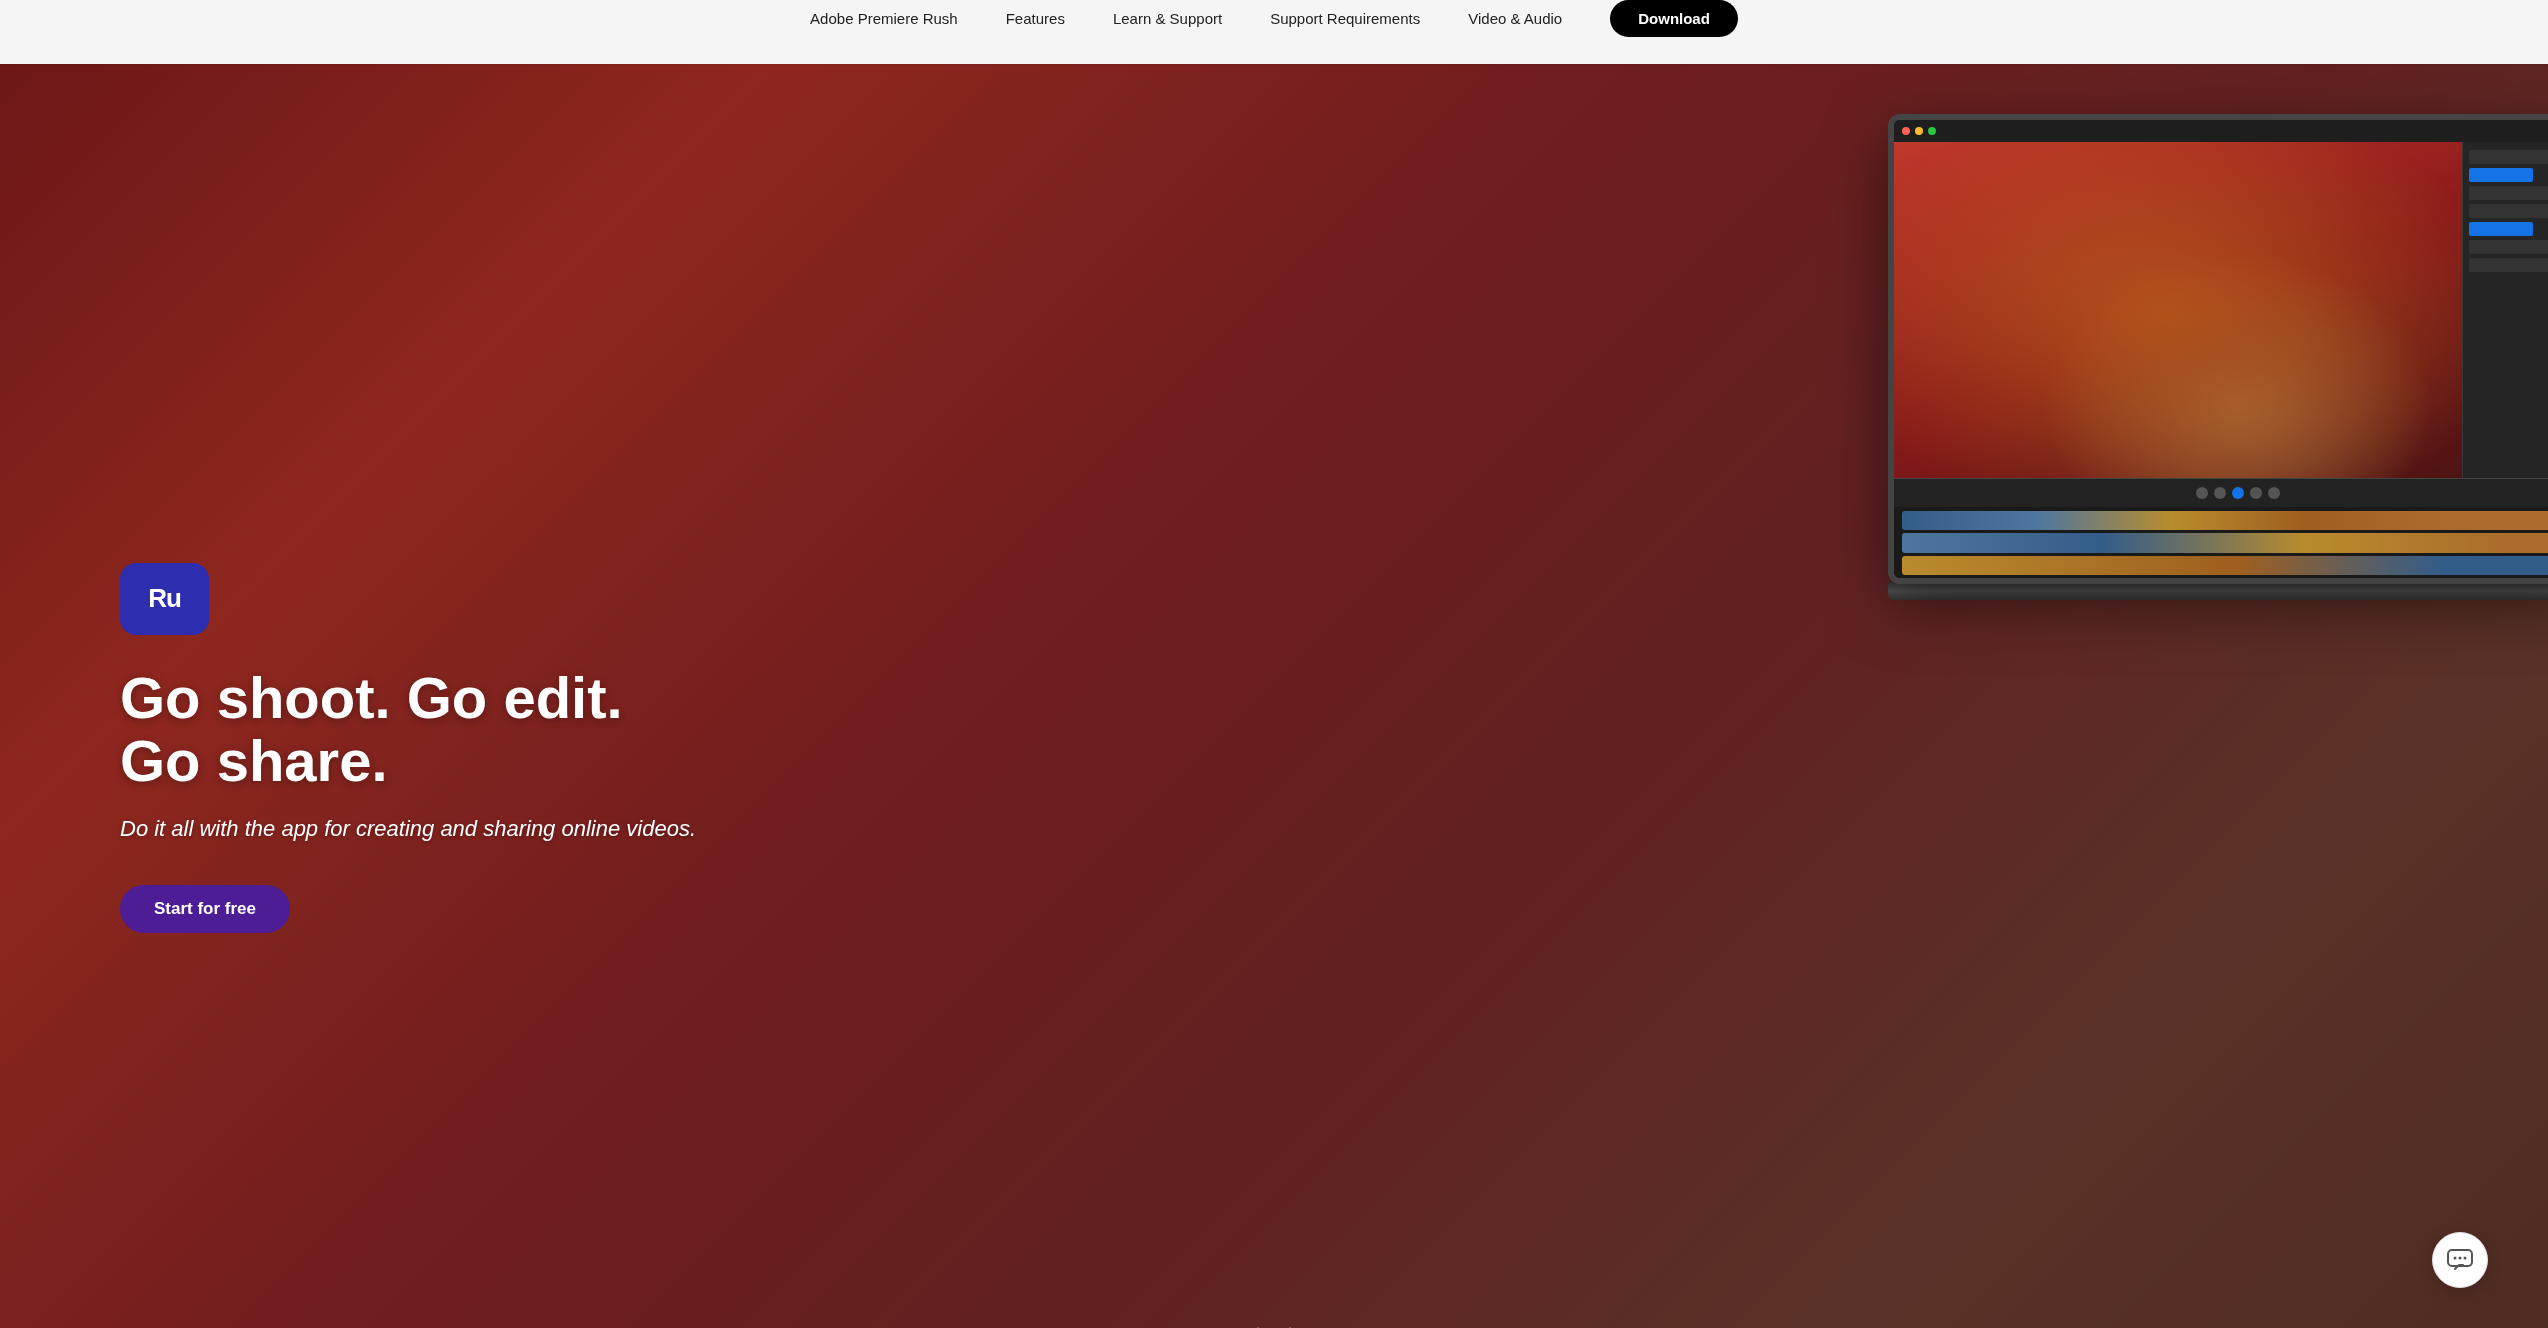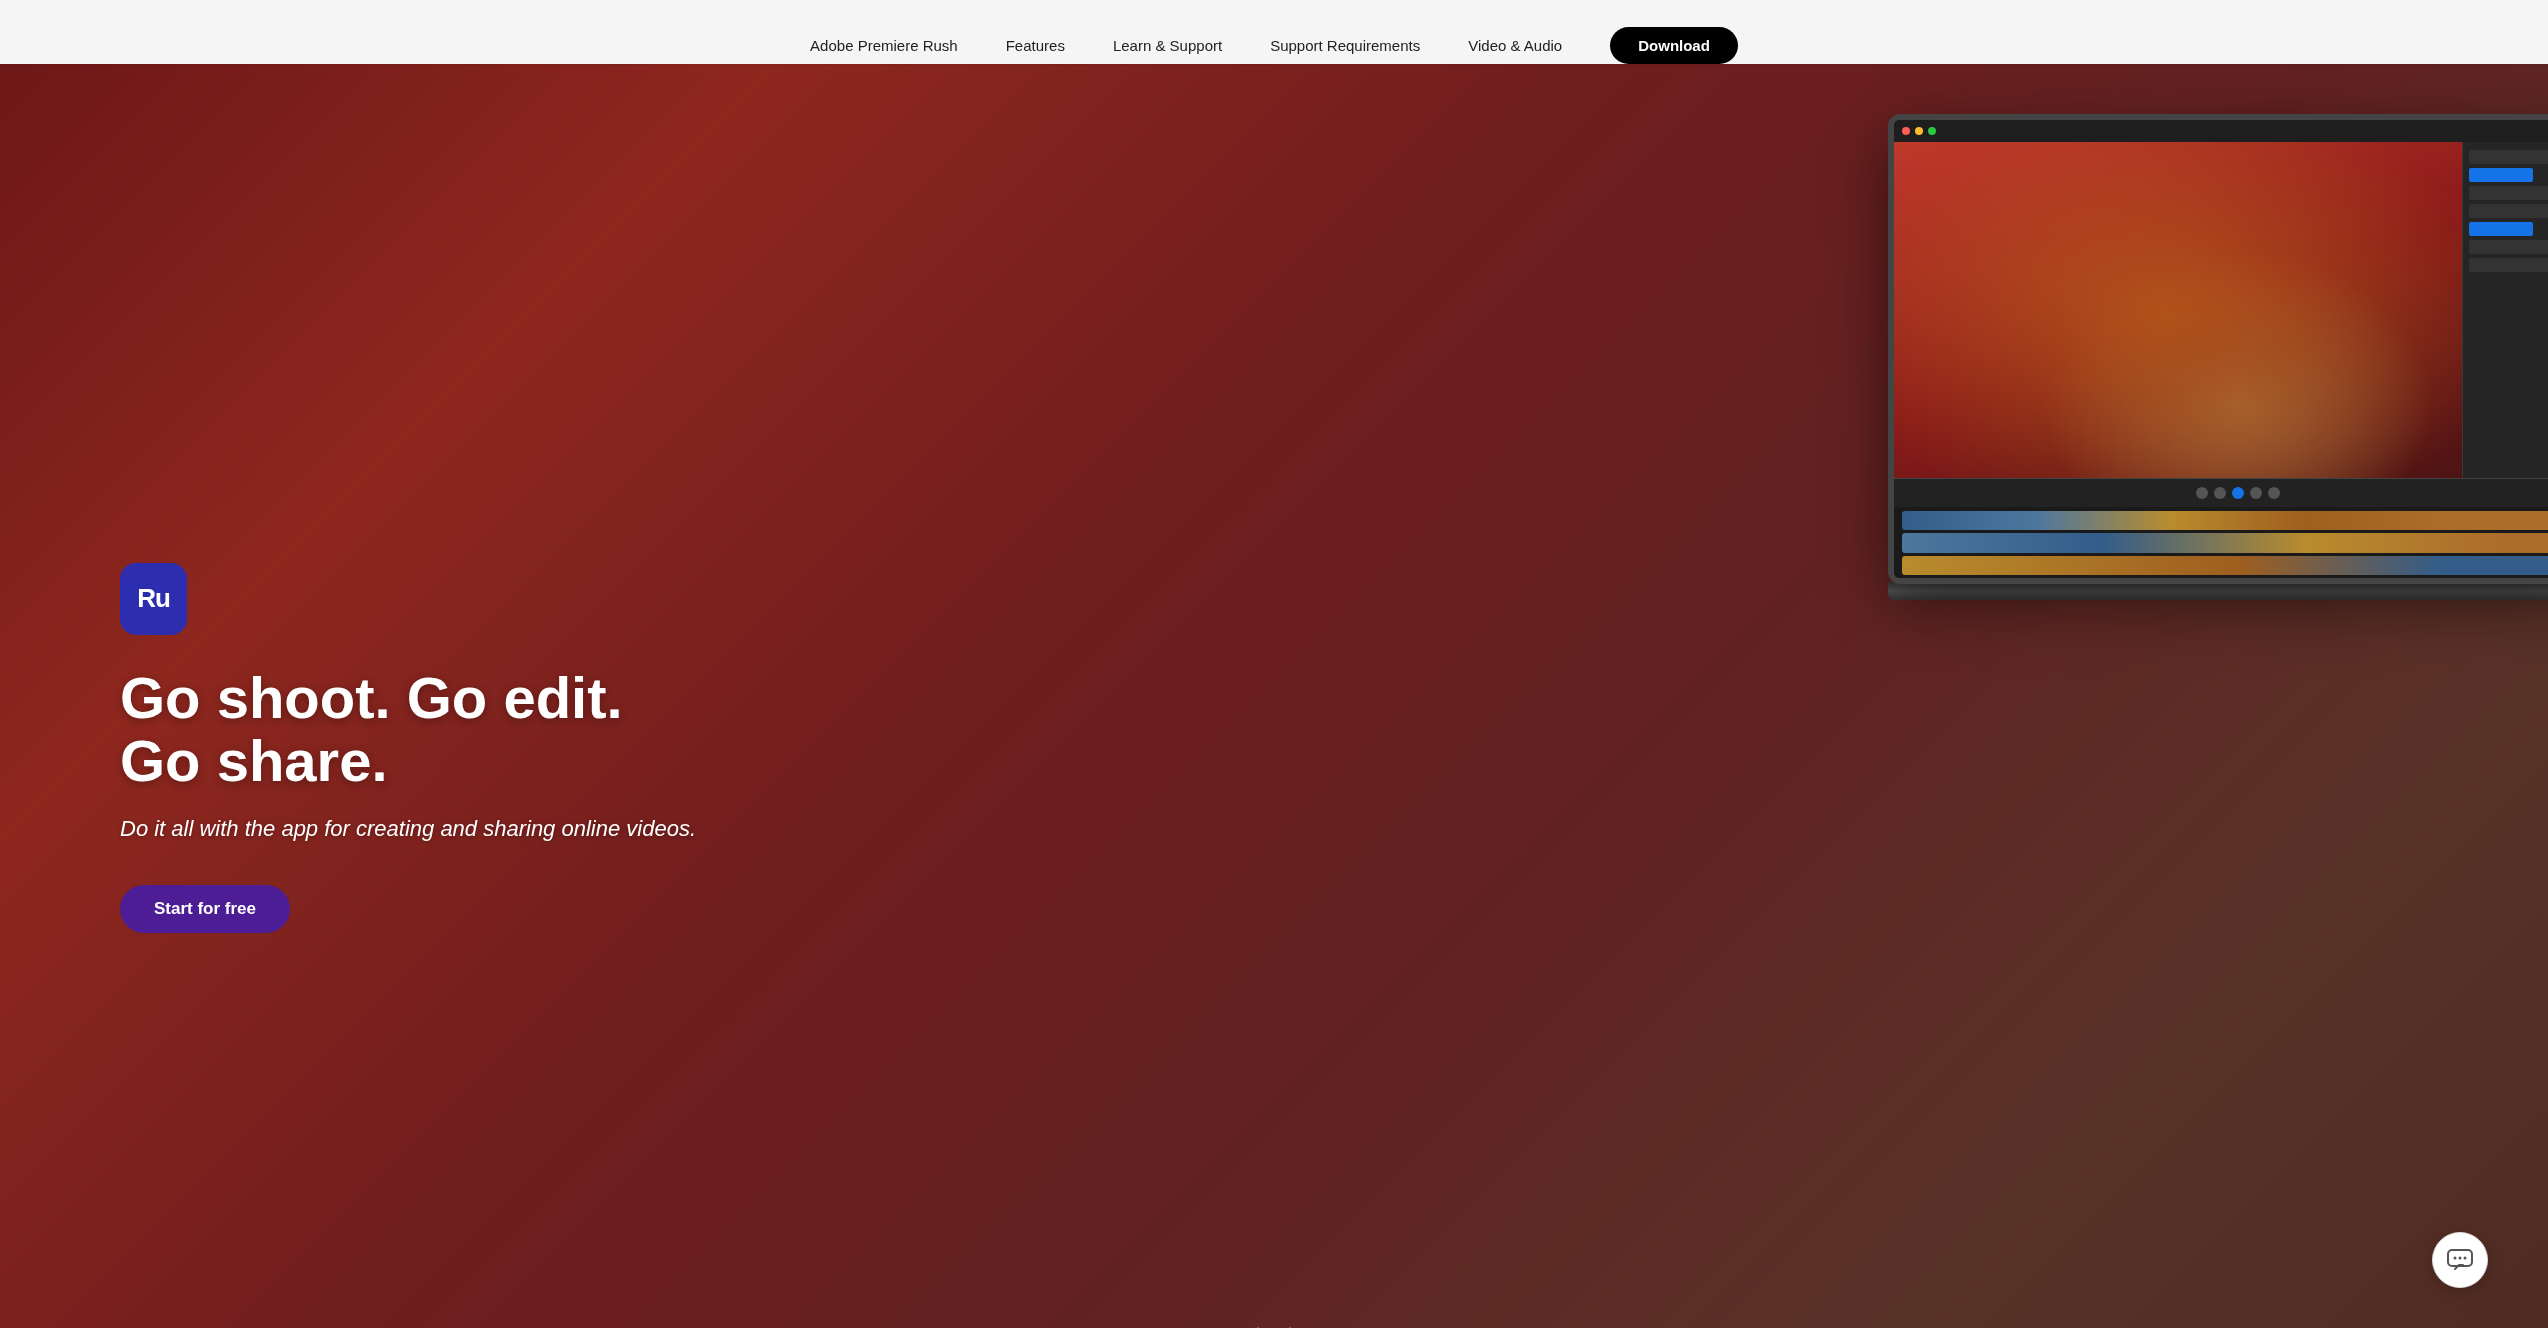--- a/index.html
+++ b/index.html
@@ -5,21 +5,21 @@
     * { margin: 0; padding: 0; box-sizing: border-box; }
     body { font-family: 'Helvetica Neue', Arial, sans-serif; overflow-x: hidden; }
 
     
     .navbar {
       position: fixed;
       top: 0; left: 0; right: 0;
       height: 64px;
       background: #f5f5f5;
       display: flex;
-      align-items: flex-end;
+      align-items: flex-start;
       justify-content: center;
       z-index: 100;
       box-shadow: 0 1px 3px rgba(0,0,0,0.1);
     }
     .navbar-inner {
       display: flex;
       align-items: center;
       gap: 48px;
     }
     .nav-link {
@@ -197,21 +197,21 @@
 
     
     .hero-content {
       position: relative;
       z-index: 5;
       max-width: 700px;
       padding: 0 0 0 120px;
       margin-top: 40px;
     }
     .app-logo {
-      width: 67px;
+      width: 89px;
       height: 72px;
       background: #2d2db0;
       border-radius: 16px;
       display: flex;
       align-items: center;
       justify-content: center;
       margin-bottom: 32px;
     }
     .app-logo-text {
       color: #fff;

